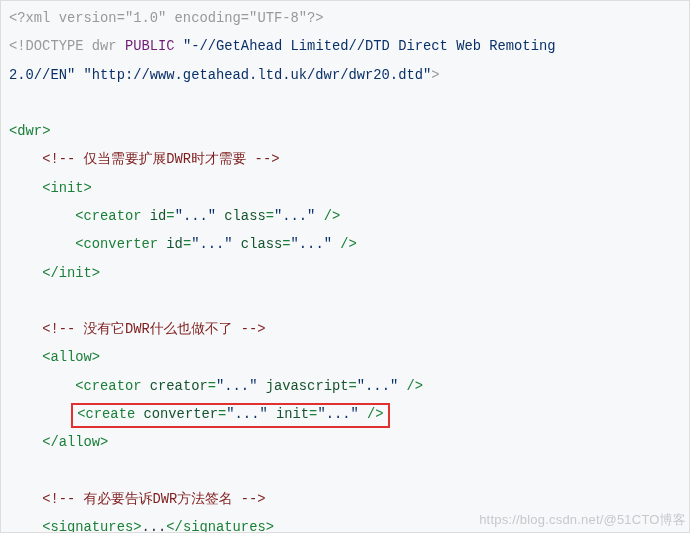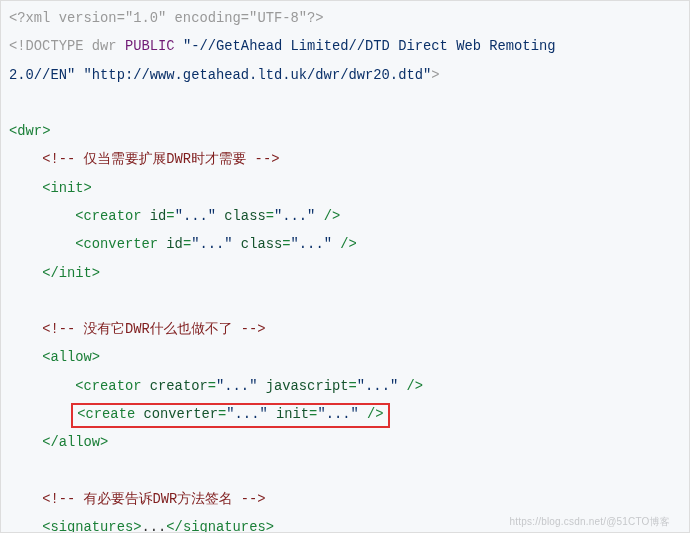--- a/index.html
+++ b/index.html
@@ -36,25 +36,25 @@
   .kword  { color: #701a75; }      
   .highlight-box {
     border: 2px solid #e03030;
     padding: 0px 4px;
     margin-left: -4px;
     display: inline-block;
     line-height: 1.5;
   }
   .watermark {
     position: absolute;
-    right: 20px;
+    right: 4px;
     bottom: 4px;
     color: #b6b8bb;
     font-family: Arial, sans-serif;
-    font-size: 10px;
+    font-size: 13px;
     opacity: 0.75;
     letter-spacing: 0.2px;
     pointer-events: none;
   }
 </style>
 </head>
 <body>
 
 <div class="code-container"><div id="code-target"><span class="pi">&lt;?xml version="1.0" encoding="UTF-8"?&gt;</span>
 <span class="decl">&lt;!</span><span class="decl">DOCTYPE </span><span class="decl">dwr </span><span class="kword">PUBLIC </span><span class="str">"-//GetAhead Limited//DTD Direct Web Remoting</span>

